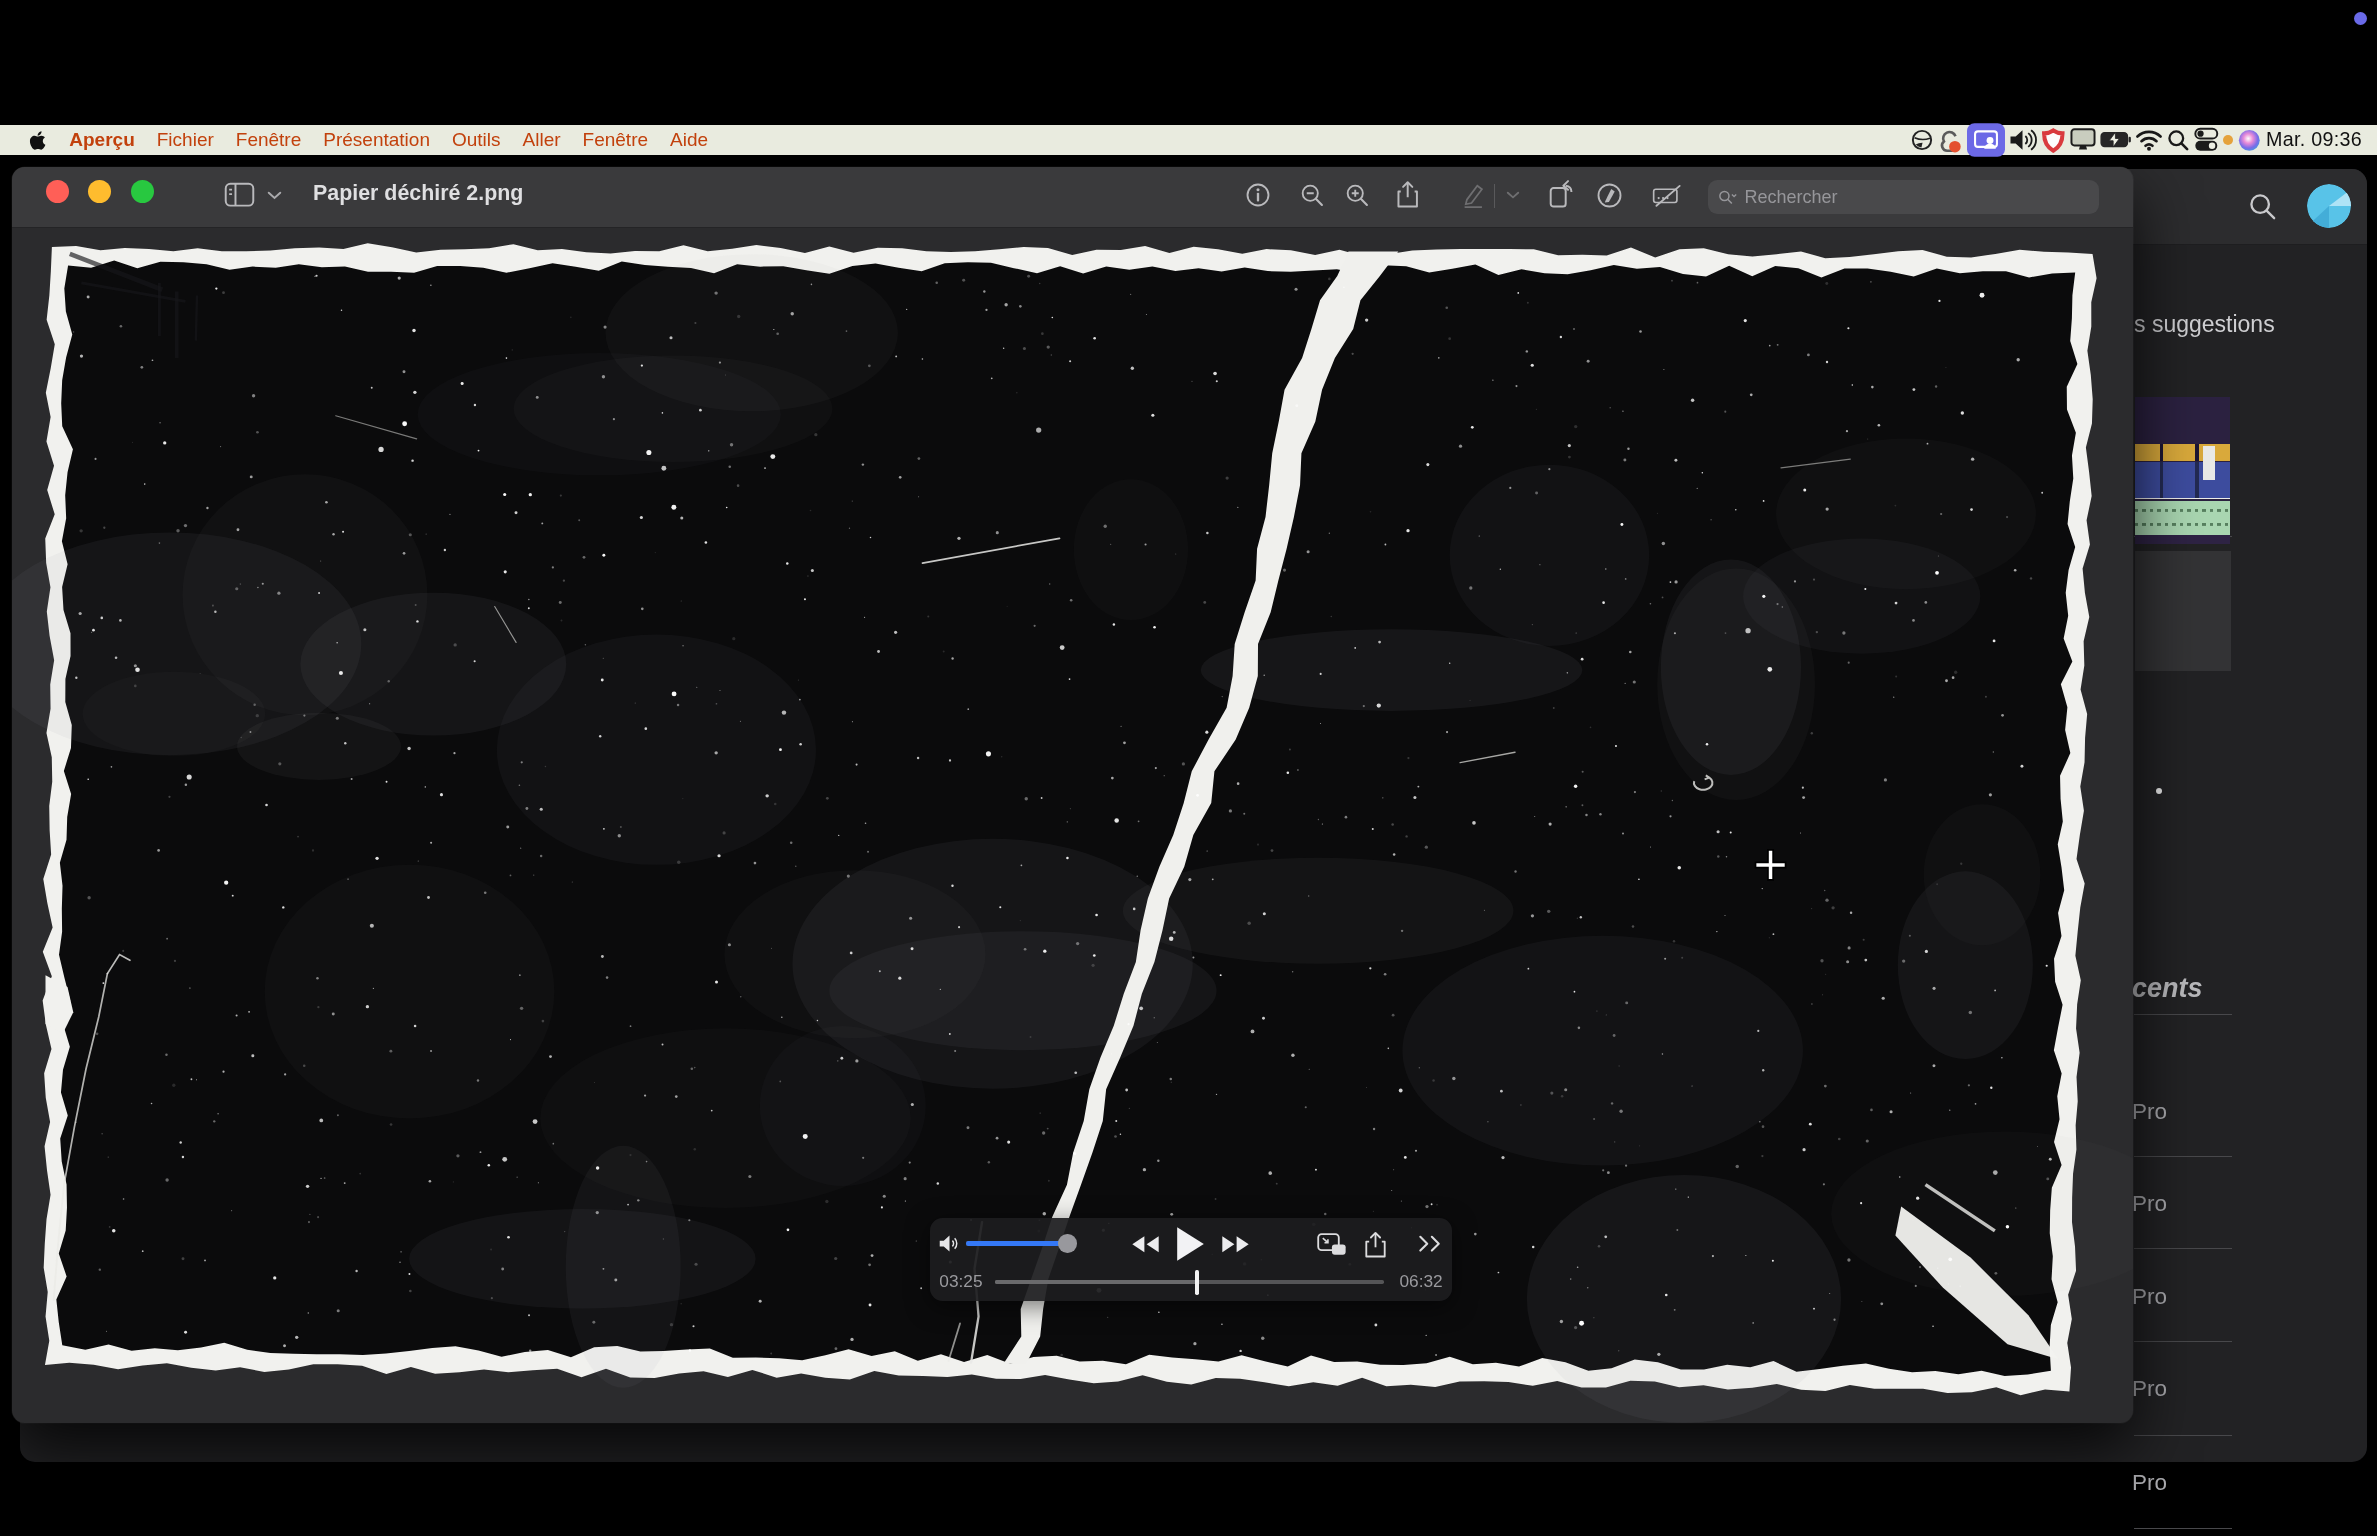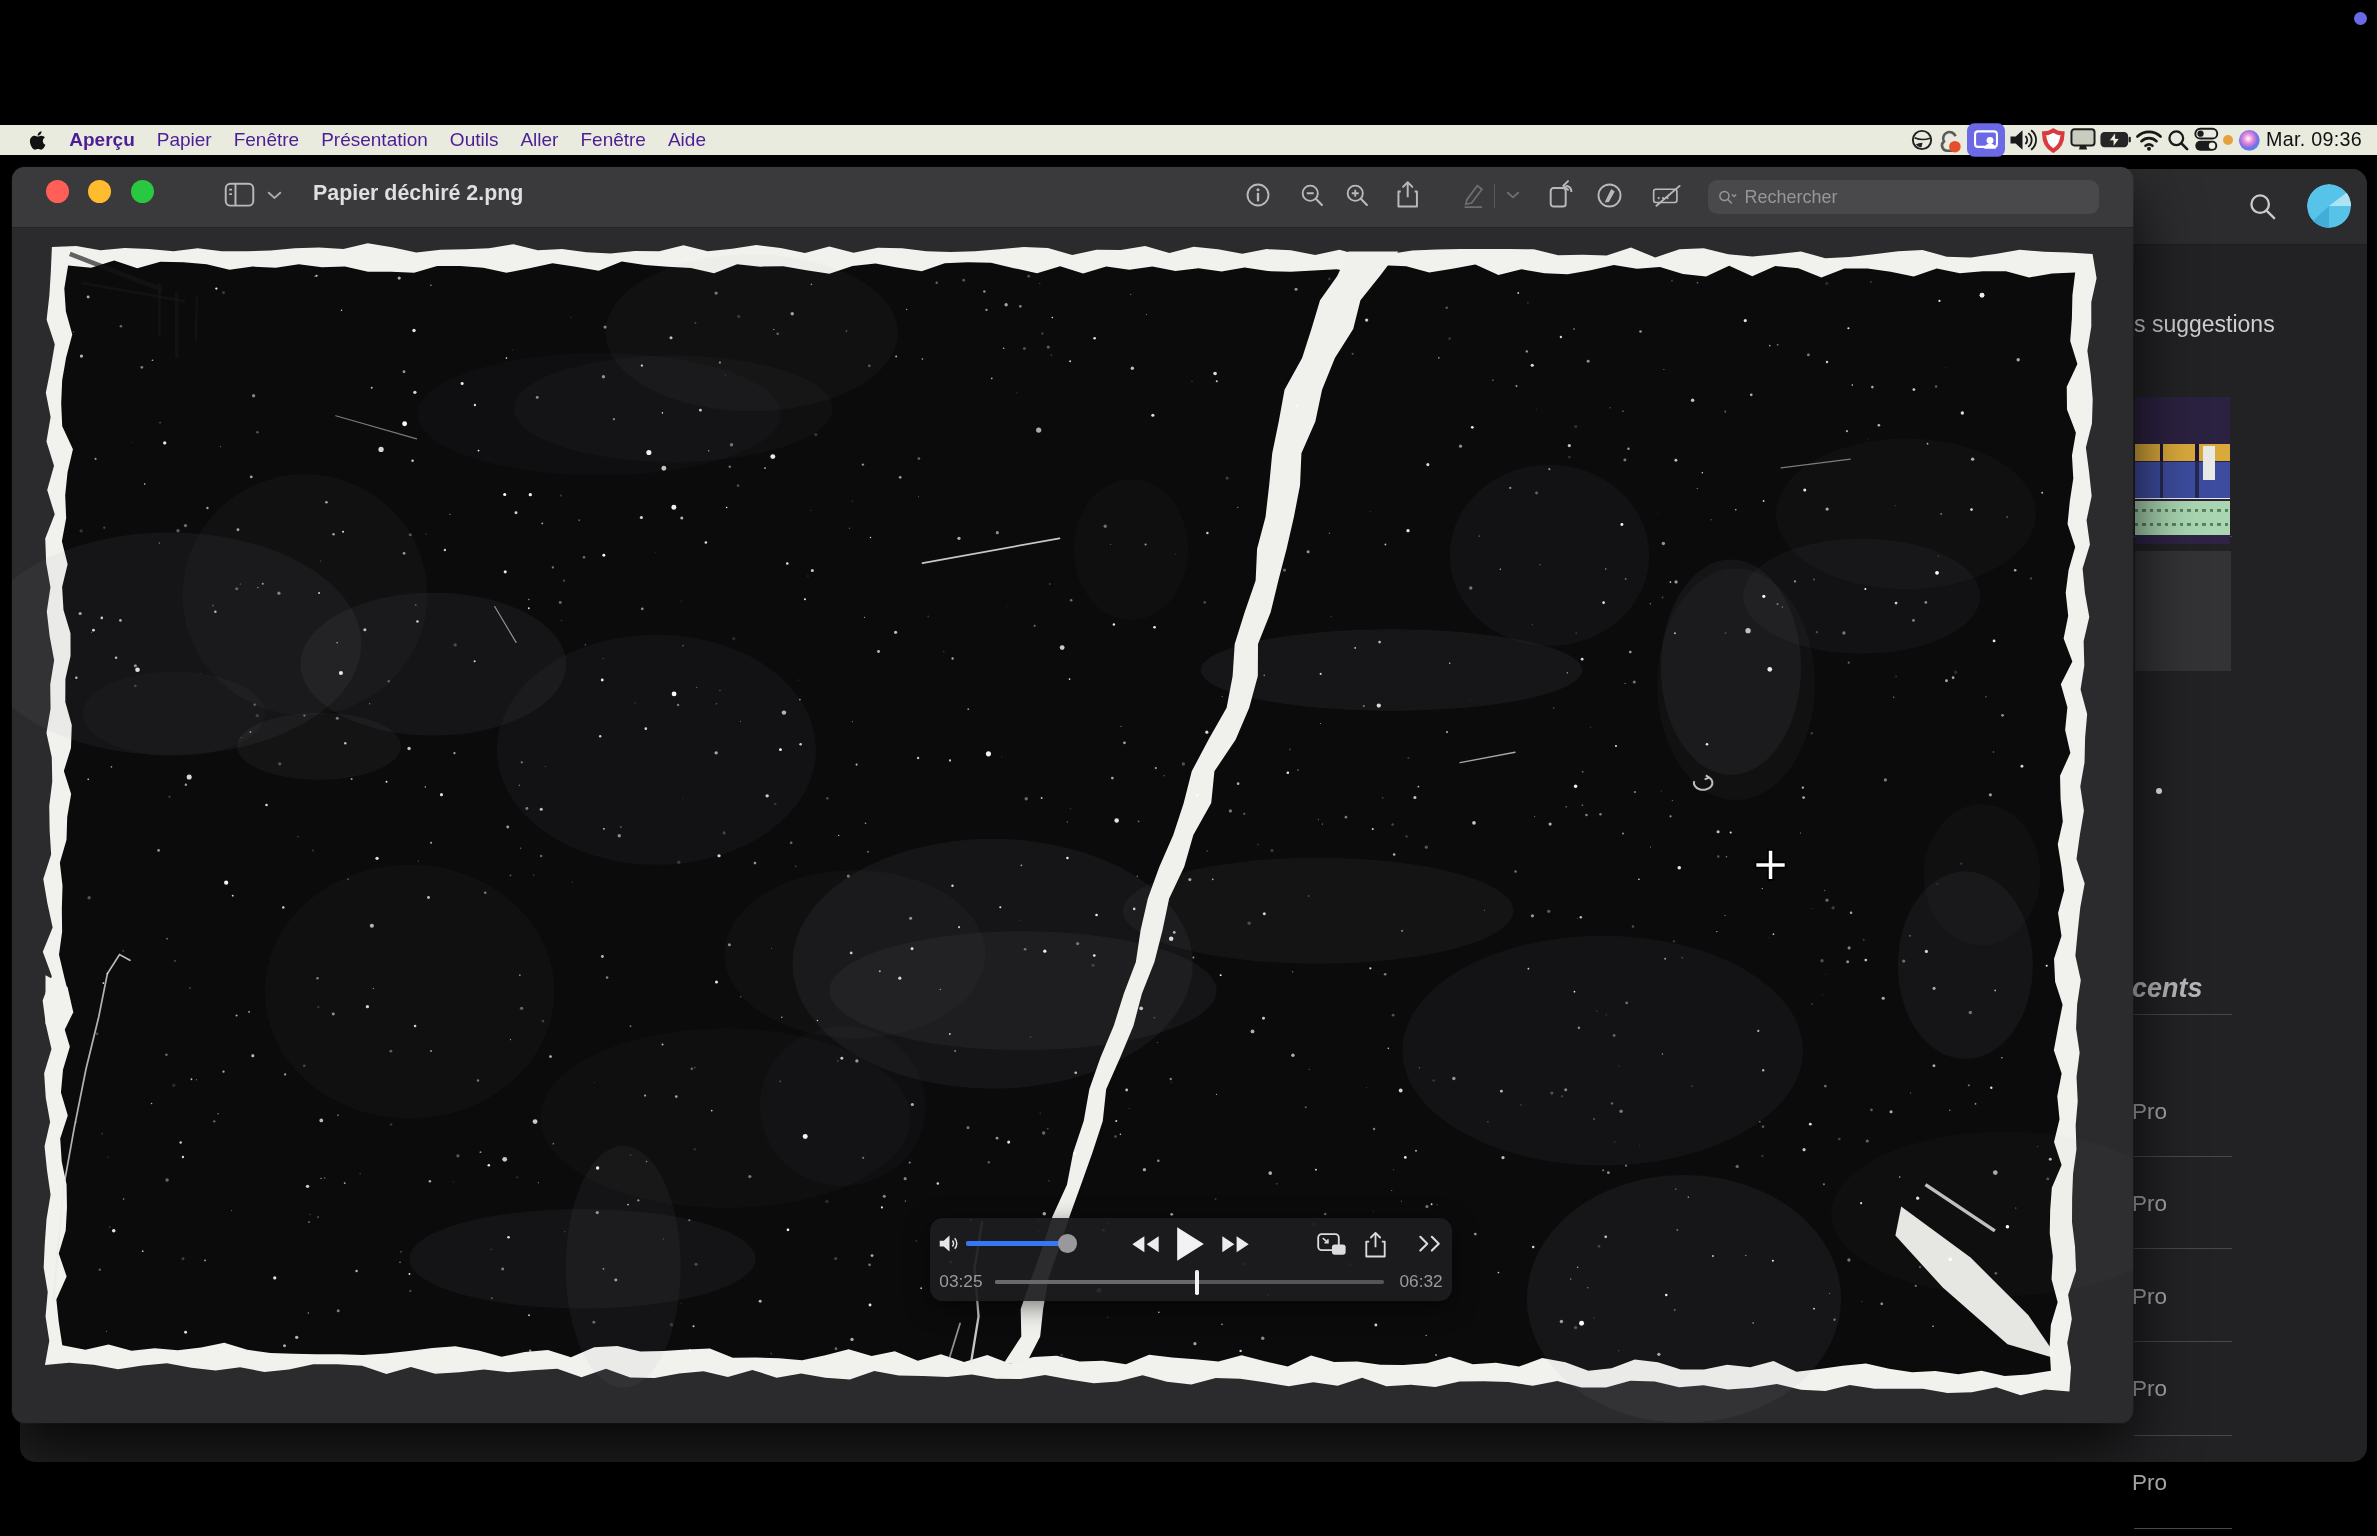--- a/index.html
+++ b/index.html
@@ -2,21 +2,21 @@
 <html style="font-size:9.3px"><head>
 <meta charset="utf-8">
 <style>
   html,body{margin:0;padding:0;background:#000;}
   body{width:2377px;height:1537px;position:relative;overflow:hidden;
        font-family:"Liberation Sans","DejaVu Sans",sans-serif;
        -webkit-font-smoothing:antialiased;}
   .menubar{position:absolute;left:0;top:125px;width:2377px;height:30px;
            background:#E9EBDF;display:flex;align-items:center;z-index:6;}
   .mb-left{display:flex;align-items:center;gap:0;padding-left:29px;}
-  .mb-item{font-size:19px;color:#4c1d95;padding:0 11px;white-space:nowrap;}
+  .mb-item{font-size:19px;color:#c2410c;padding:0 11px;white-space:nowrap;}
   .mb-item.bold{font-weight:700;padding-left:15px;}
   .apple{width:17.3px;height:21px;display:block;}
   .mb-right{margin-left:auto;display:flex;align-items:center;gap:3px;padding-right:15px;}
   .sicon{height:25.4px;display:flex;align-items:center;justify-content:center;}
   .clock{font-size:19.7px;color:#111;letter-spacing:0.3px;}
 
   
   .bgwin{position:absolute;left:20px;top:169px;width:2347px;height:1293px;
          background:#222224;border-radius:15px;z-index:1;}
   .bgwin-header{position:absolute;left:0;top:0;width:100%;height:75px;
@@ -82,21 +82,21 @@
 <body>
 
 <div class="menubar">
   <div class="mb-left">
     <span class="mb-item" style="padding:0 8px 0 0;">
       <svg class="apple" viewBox="0 0 384 512">
           <path fill="#111" d="M318.7 268.7c-.2-36.7 16.4-64.4 50-84.8-18.8-26.9-47.2-41.7-84.7-44.6-35.5-2.8-74.3 20.7-88.5 20.7-15 0-49.4-19.7-76.4-19.7C63.3 141.2 4 184.8 4 273.5q0 39.3 14.4 81.2c12.8 36.7 59 126.7 107.2 125.2 25.2-.6 43-17.9 75.8-17.9 31.8 0 48.3 17.9 76.4 17.9 48.6-.7 90.4-82.5 102.6-119.3-65.2-30.7-61.7-90-61.7-91.9zm-56.6-164.2c27.3-32.4 24.8-61.9 24-72.5-24.1 1.4-52 16.4-67.9 34.9-17.5 19.8-27.8 44.3-25.6 71.9 26.1 2 49.9-11.4 69.5-34.3z"></path>
         </svg>
     </span>
     <span class="mb-item bold">Aperçu</span>
-    <span class="mb-item">Papier</span>
+    <span class="mb-item">Fichier</span>
     <span class="mb-item">Fenêtre</span>
     <span class="mb-item">Présentation</span>
     <span class="mb-item">Outils</span>
     <span class="mb-item">Aller</span>
     <span class="mb-item">Fenêtre</span>
     <span class="mb-item">Aide</span>
   </div>
   <div class="mb-right">
     <span class="sicon">
       <svg width="24" height="24" viewBox="0 0 42 42">

